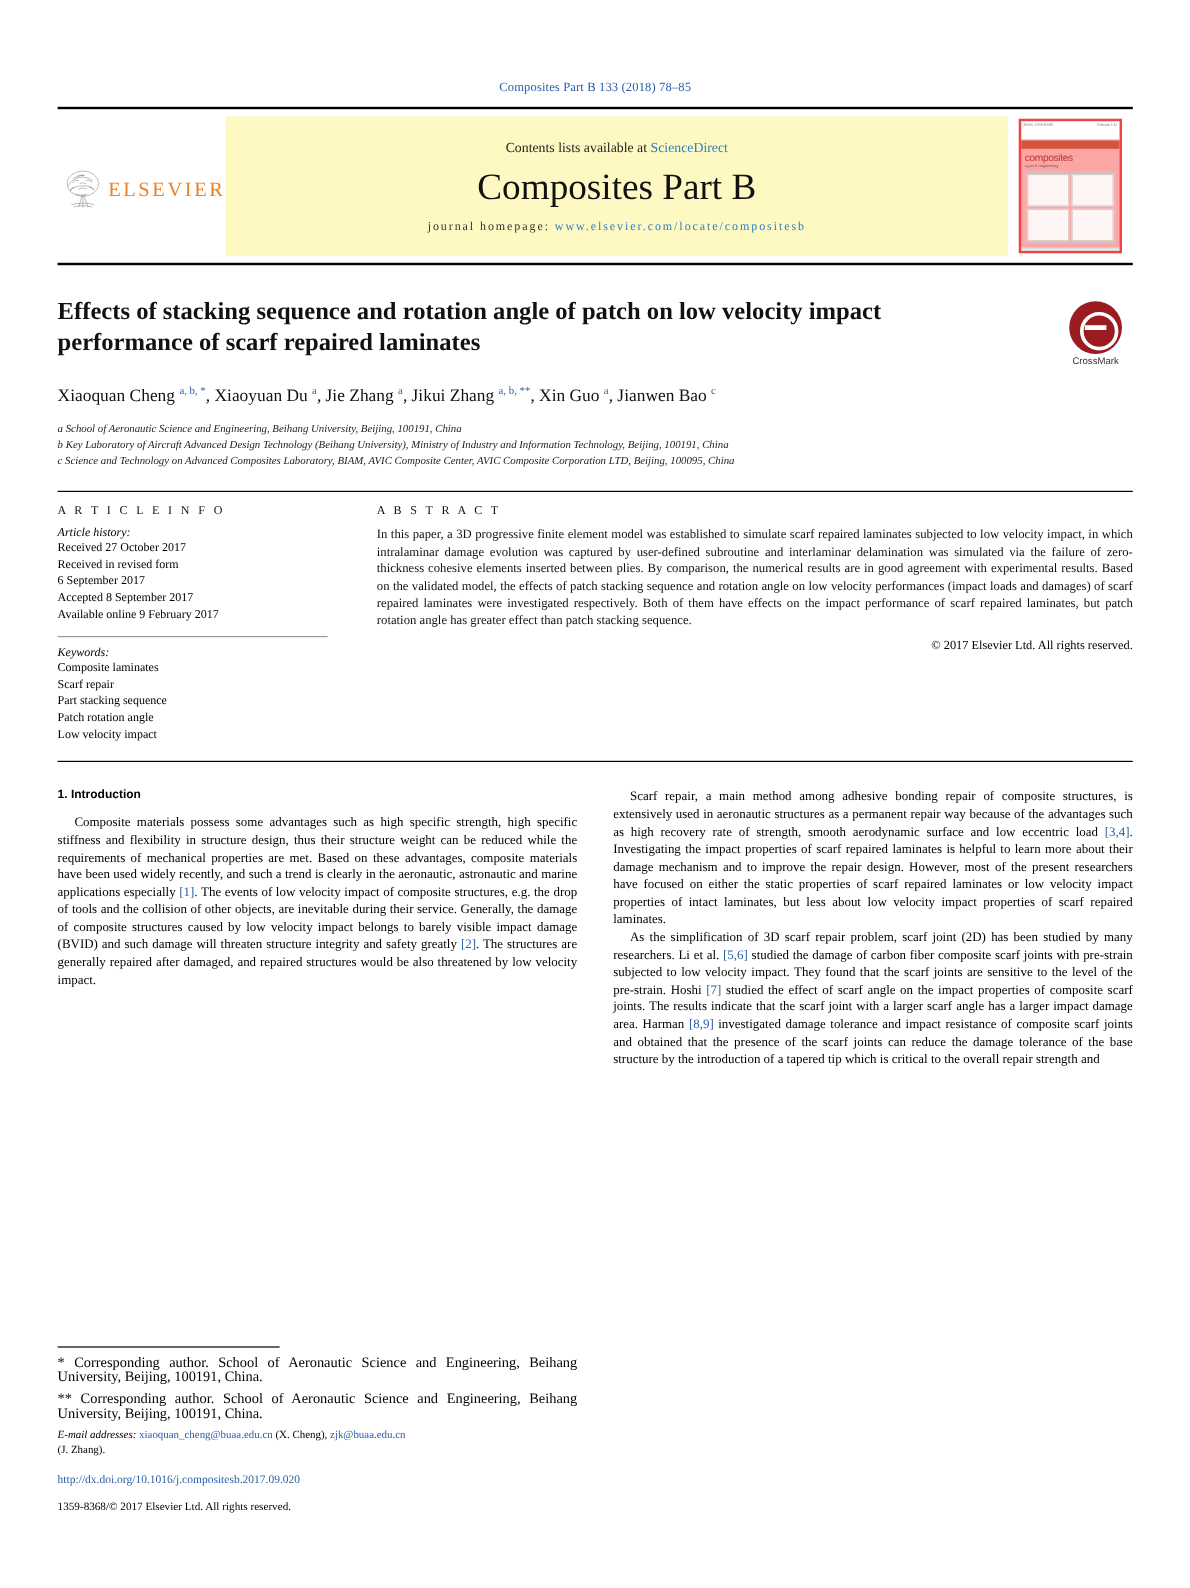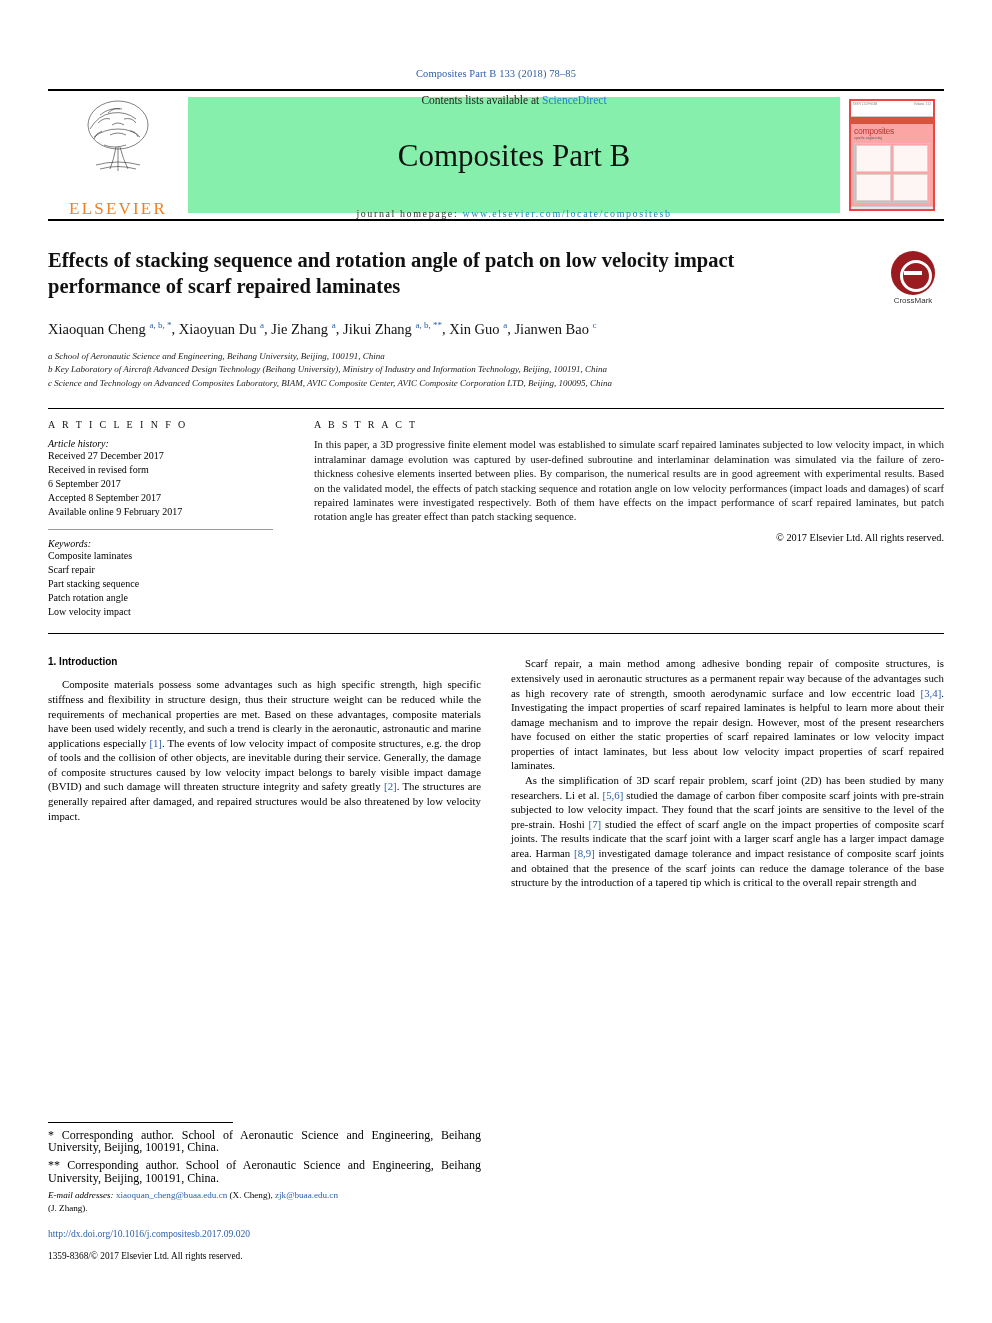--- a/index.html
+++ b/index.html
@@ -17,34 +17,33 @@
     text-align:center;font-size:10.5px;color:#2b5fa8;
     padding-top:68px;letter-spacing:.1px;
   }
   .header-box{
     margin:10px 48px 0 48px;
     border-top:2.5px solid #000;border-bottom:2.5px solid #000;
     height:128px;display:flex;align-items:stretch;
   }
   .elsevier-cell{
     width:140px;border-right:0px solid #fff;
-    display:flex;flex-direction:column;align-items:center;justify-content:space-between;
+    display:flex;flex-direction:row;align-items:center;justify-content:center;
     padding-top:4px;
   }
   .tree-svg{display:block;}
   .elsevier-word{
     font-family:"Liberation Serif",serif;
     color:#f08020;font-size:17px;letter-spacing:2.2px;
     font-weight:normal;margin-top:2px;
   }
   .center-cell{
-    flex:1;background:#86efac;margin:6px 0 6px 0;
+    flex:1;background:#fef9c3;margin:6px 0 6px 0;
     display:flex;flex-direction:column;align-items:center;justify-content:center;
     position:relative;
-    gap:24px;
   }
   .contents-line{font-size:11.5px;color:#222;margin-top:2px;}
   .contents-line .sd{color:#2b7fc4;}
   .journal-title{
     font-size:31px;color:#111;margin:8px 0 10px 0;font-weight:normal;
     font-family:"Liberation Serif",serif;
   }
   .homepage{
     font-size:10px;color:#333;letter-spacing:1.6px;
   }
@@ -212,21 +211,21 @@
       <div>c Science and Technology on Advanced Composites Laboratory, BIAM, AVIC Composite Center, AVIC Composite Corporation LTD, Beijing, 100095, China</div>
     </div>
   </div>
 
   <div class="info-rule"></div>
 
   <div class="two-col">
     <div class="col-info">
       <div class="sec-head">A R T I C L E   I N F O</div>
       <div class="info-sub">Article history:</div>
-      <div class="info-line">Received 27 December 2017</div>
+      <div class="info-line">Received 27 October 2017</div>
       <div class="info-line">Received in revised form</div>
       <div class="info-line">6 September 2017</div>
       <div class="info-line">Accepted 8 September 2017</div>
       <div class="info-line">Available online 9 February 2017</div>
       <div class="info-rule2"></div>
       <div class="info-sub">Keywords:</div>
       <div class="keywords-list">
         <div>Composite laminates</div>
         <div>Scarf repair</div>
         <div>Part stacking sequence</div>

